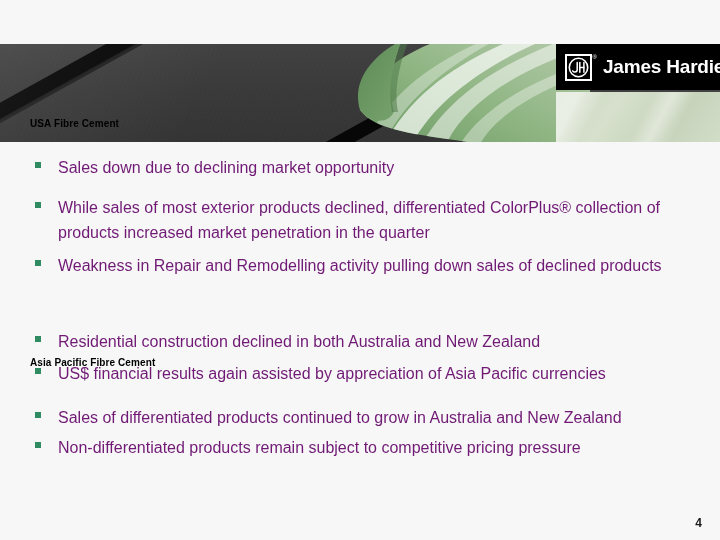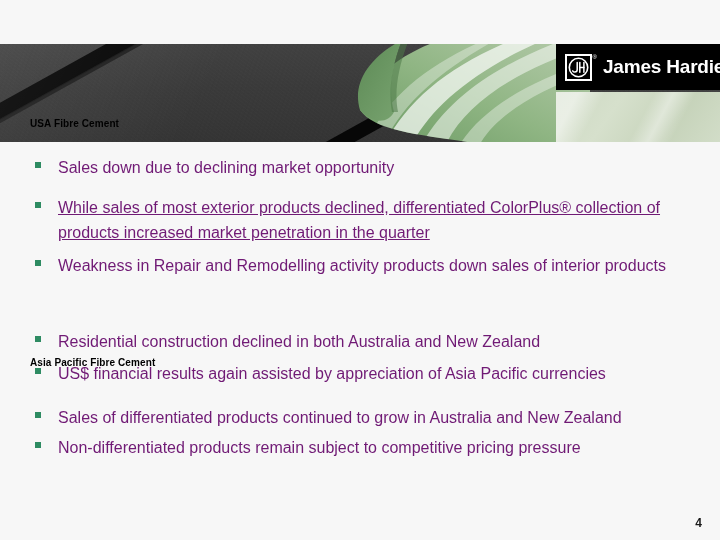--- a/index.html
+++ b/index.html
@@ -256,28 +256,28 @@
 
   <div class="body">
 
     <div class="section-head" style="top:20px;">USA Fibre Cement</div>
 
     <div class="bullet" style="top:58px;">
       <span class="sq"></span>
       <span class="txt">Sales down due to declining market opportunity</span>
     </div>
 
-    <div class="bullet" style="top:98px;text-decoration:underline;">
+    <div class="bullet" style="top:98px;">
       <span class="sq"></span>
       <span class="txt">While sales of most exterior products declined, differentiated ColorPlus® collection of products increased market penetration in the quarter</span>
     </div>
 
     <div class="bullet" style="top:156px;">
       <span class="sq"></span>
-      <span class="txt">Weakness in Repair and Remodelling activity products down sales of interior products</span>
+      <span class="txt">Weakness in Repair and Remodelling activity pulling down sales of declined products</span>
     </div>
 
     <div class="section-head" style="top:212px;margin-top:47px;">Asia Pacific Fibre Cement</div>
 
     <div class="bullet" style="top:232px;">
       <span class="sq"></span>
       <span class="txt">Residential construction declined in both Australia and New Zealand</span>
     </div>
 
     <div class="bullet" style="top:264px;">

